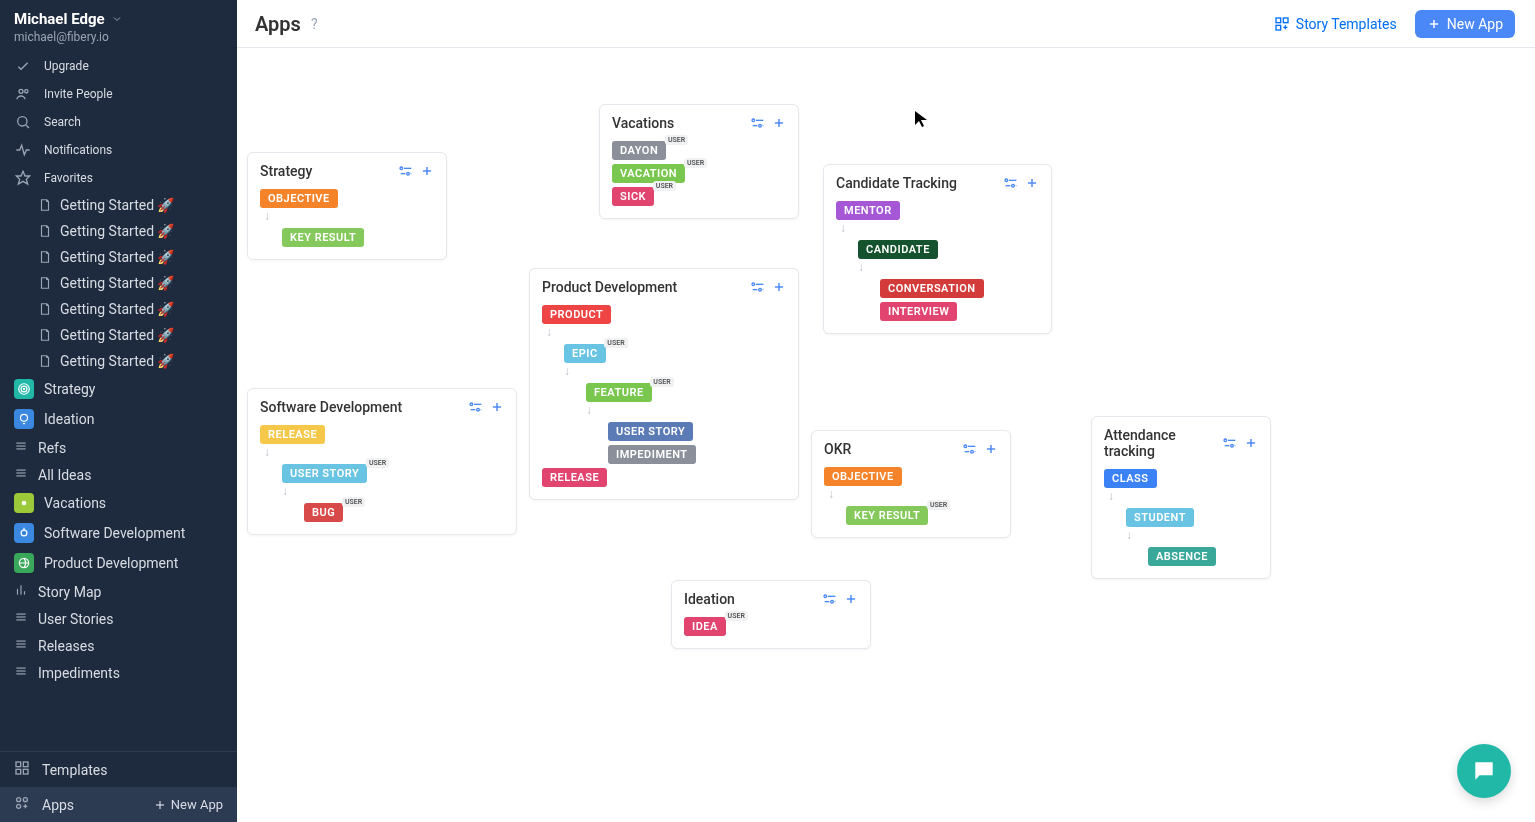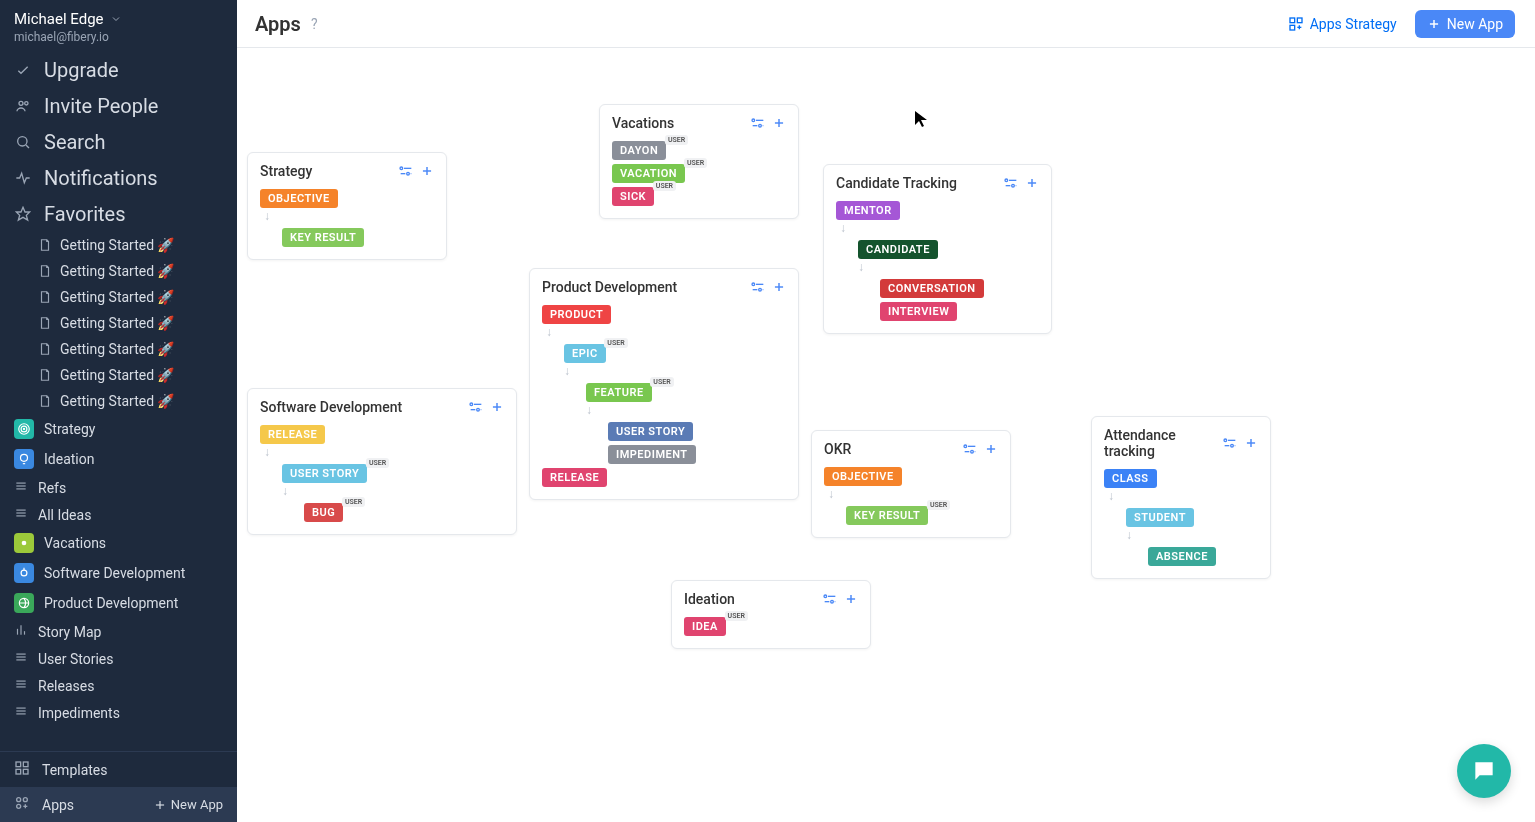--- a/index.html
+++ b/index.html
@@ -1,23 +1,23 @@
 <!DOCTYPE html>
 <html><head>
 <meta charset="utf-8">
 <style>
   *{box-sizing:border-box;margin:0;padding:0;font-family:-apple-system,BlinkMacSystemFont,"Segoe UI",Roboto,Helvetica,Arial,sans-serif;}
   body{width:1535px;height:822px;background:#fff;overflow:hidden;color:#333;}
   .app{display:flex;width:100%;height:100%;}
   
   .sidebar{width:237px;flex-shrink:0;background:#1e2a3d;color:#d7dce4;display:flex;flex-direction:column;overflow-y:auto;}
   .sidebar .user{padding:10px 14px 8px;display:flex;flex-direction:column;cursor:pointer;}
-  .sidebar .user .name{font-size:15px;font-weight:400;color:#fff;display:flex;align-items:center;gap:6px;}
+  .sidebar .user .name{font-size:15px;font-weight:700;color:#fff;display:flex;align-items:center;gap:6px;}
   .sidebar .user .email{font-size:12px;color:#9aa5b5;margin-top:2px;}
-  .sidebar .nav-item{display:flex;align-items:center;gap:12px;padding:6px 14px;font-size:20px;cursor:pointer;}
+  .sidebar .nav-item{display:flex;align-items:center;gap:12px;padding:6px 14px;font-size:12px;cursor:pointer;}
   .sidebar .nav-item .icon{width:18px;display:flex;align-items:center;justify-content:center;color:#9aa5b5;flex-shrink:0;}
   .sidebar .nav-sub{padding-left:38px;}
   .sidebar .fav-item{padding:5px 14px 5px 38px;font-size:14px;display:flex;align-items:center;gap:8px;cursor:pointer;}
   .sidebar .fav-item .doc-ico{width:14px;height:14px;color:#9aa5b5;flex-shrink:0;}
   .sidebar .app-nav-item{display:flex;align-items:center;gap:10px;padding:5px 14px;font-size:14px;cursor:pointer;}
   .app-ico{width:20px;height:20px;border-radius:4px;display:flex;align-items:center;justify-content:center;flex-shrink:0;}
   .sidebar .bottom{margin-top:auto;border-top:1px solid #2c3a52;}
   .sidebar .bottom-row{display:flex;align-items:center;justify-content:space-between;padding:8px 14px;font-size:14px;cursor:pointer;}
   .sidebar .bottom-row .left{display:flex;align-items:center;gap:12px;}
   .new-app-link{display:flex;align-items:center;gap:4px;font-size:13px;color:#d7dce4;}
@@ -297,21 +297,21 @@
       <span class="help">?</span>
       <div class="spacer"></div>
       <button class="btn-link">
         <svg width="16" height="16" viewBox="0 0 24 24" fill="none" stroke="currentColor" stroke-width="2">
             <rect x="3" y="3" width="7" height="7"></rect>
             <rect x="14" y="3" width="7" height="7"></rect>
             <rect x="3" y="14" width="7" height="7"></rect>
             <line x1="14" y1="17" x2="20" y2="17"></line>
             <line x1="17" y1="14" x2="17" y2="20"></line>
           </svg>
-        <span>Apps Strategy</span>
+        <span>Story Templates</span>
       </button>
       <button class="btn-primary">
         <svg width="14" height="14" viewBox="0 0 24 24" fill="none" stroke="#fff" stroke-width="2.5">
             <line x1="12" y1="5" x2="12" y2="19"></line>
             <line x1="5" y1="12" x2="19" y2="12"></line>
           </svg>
         <span>New App</span>
       </button>
     </div>
 

